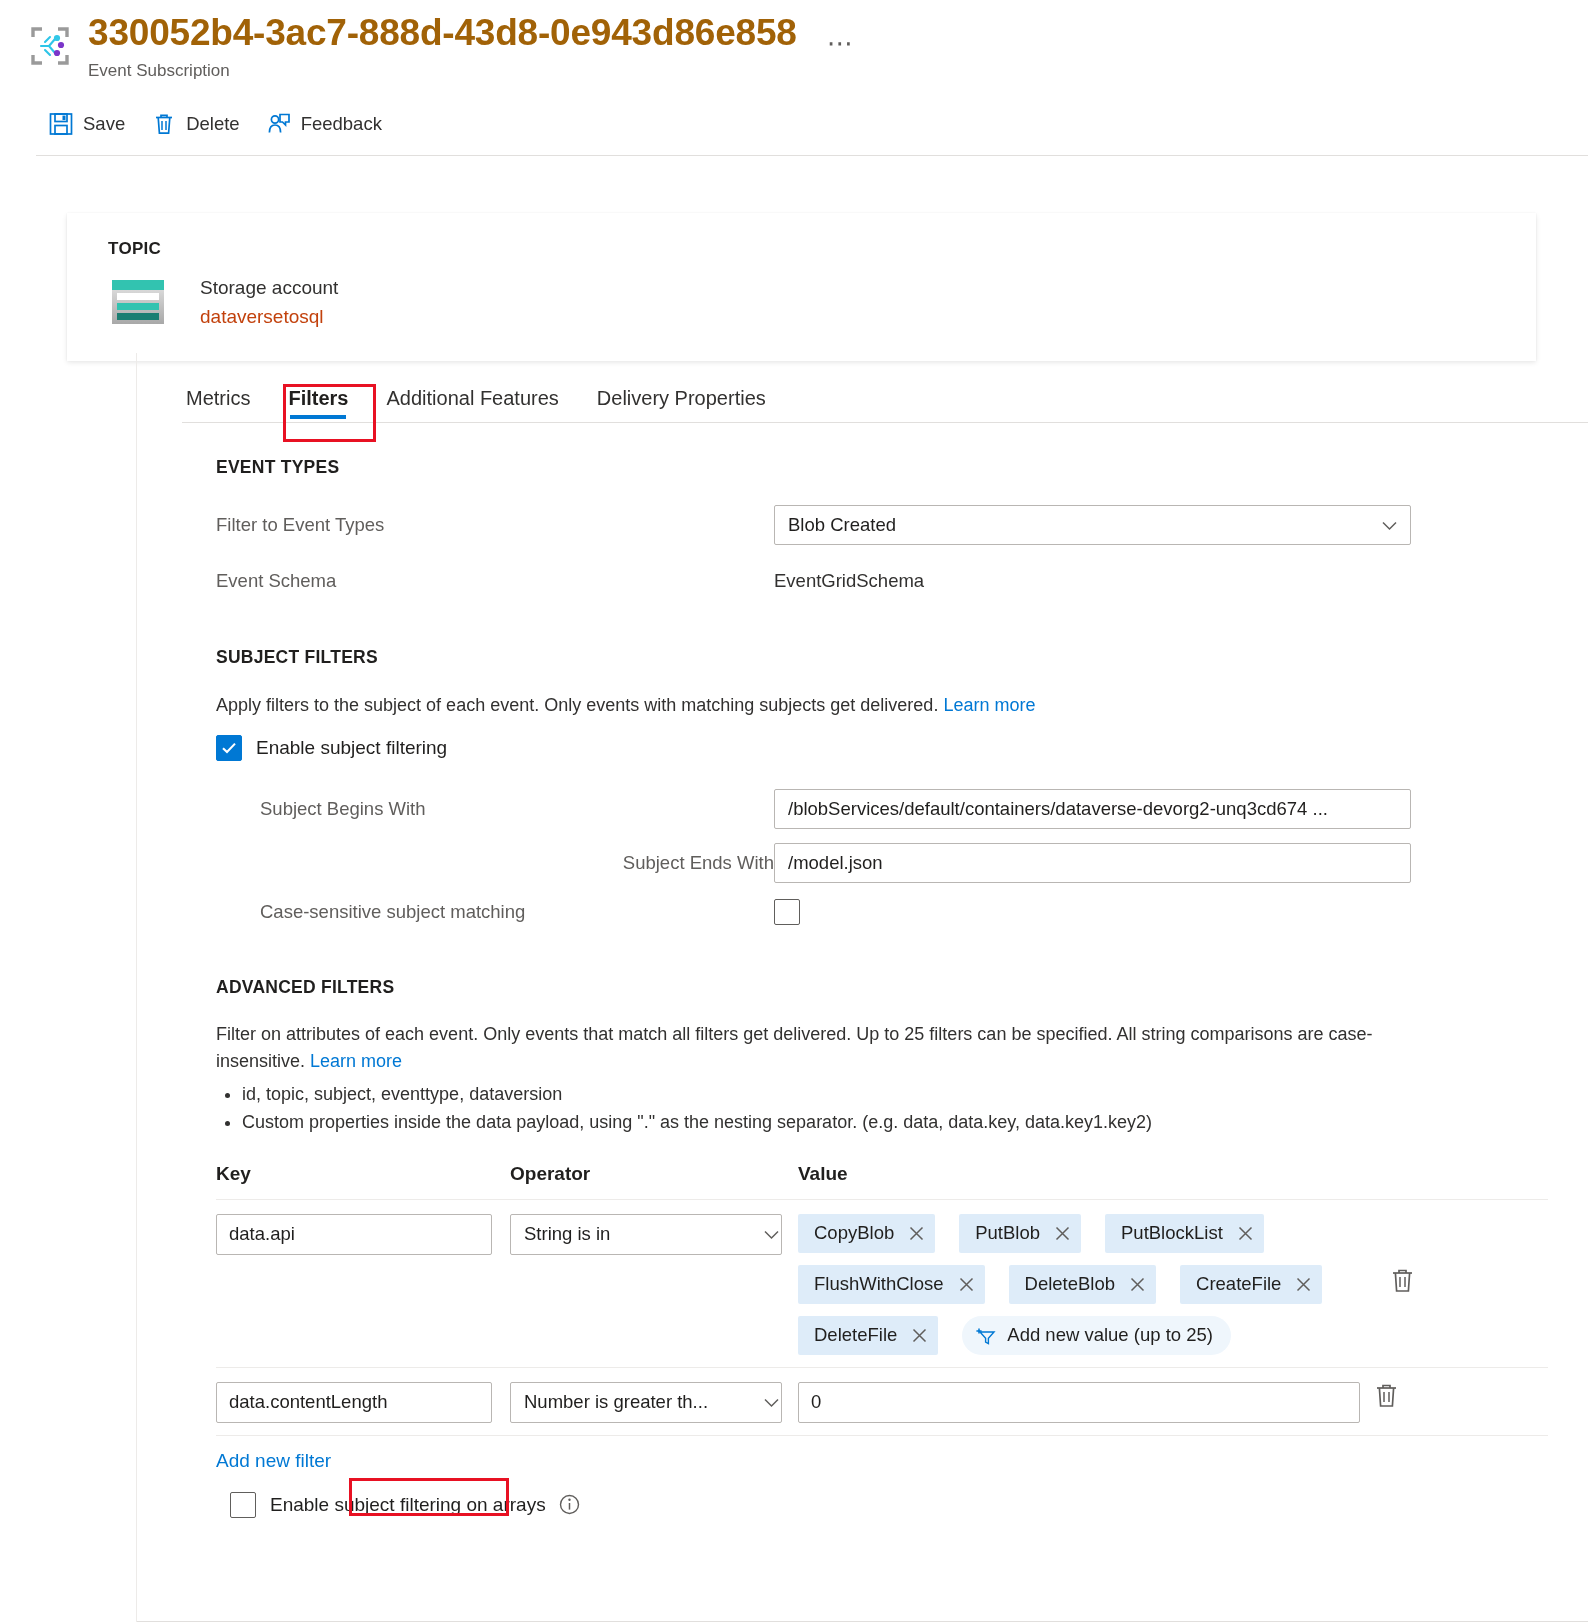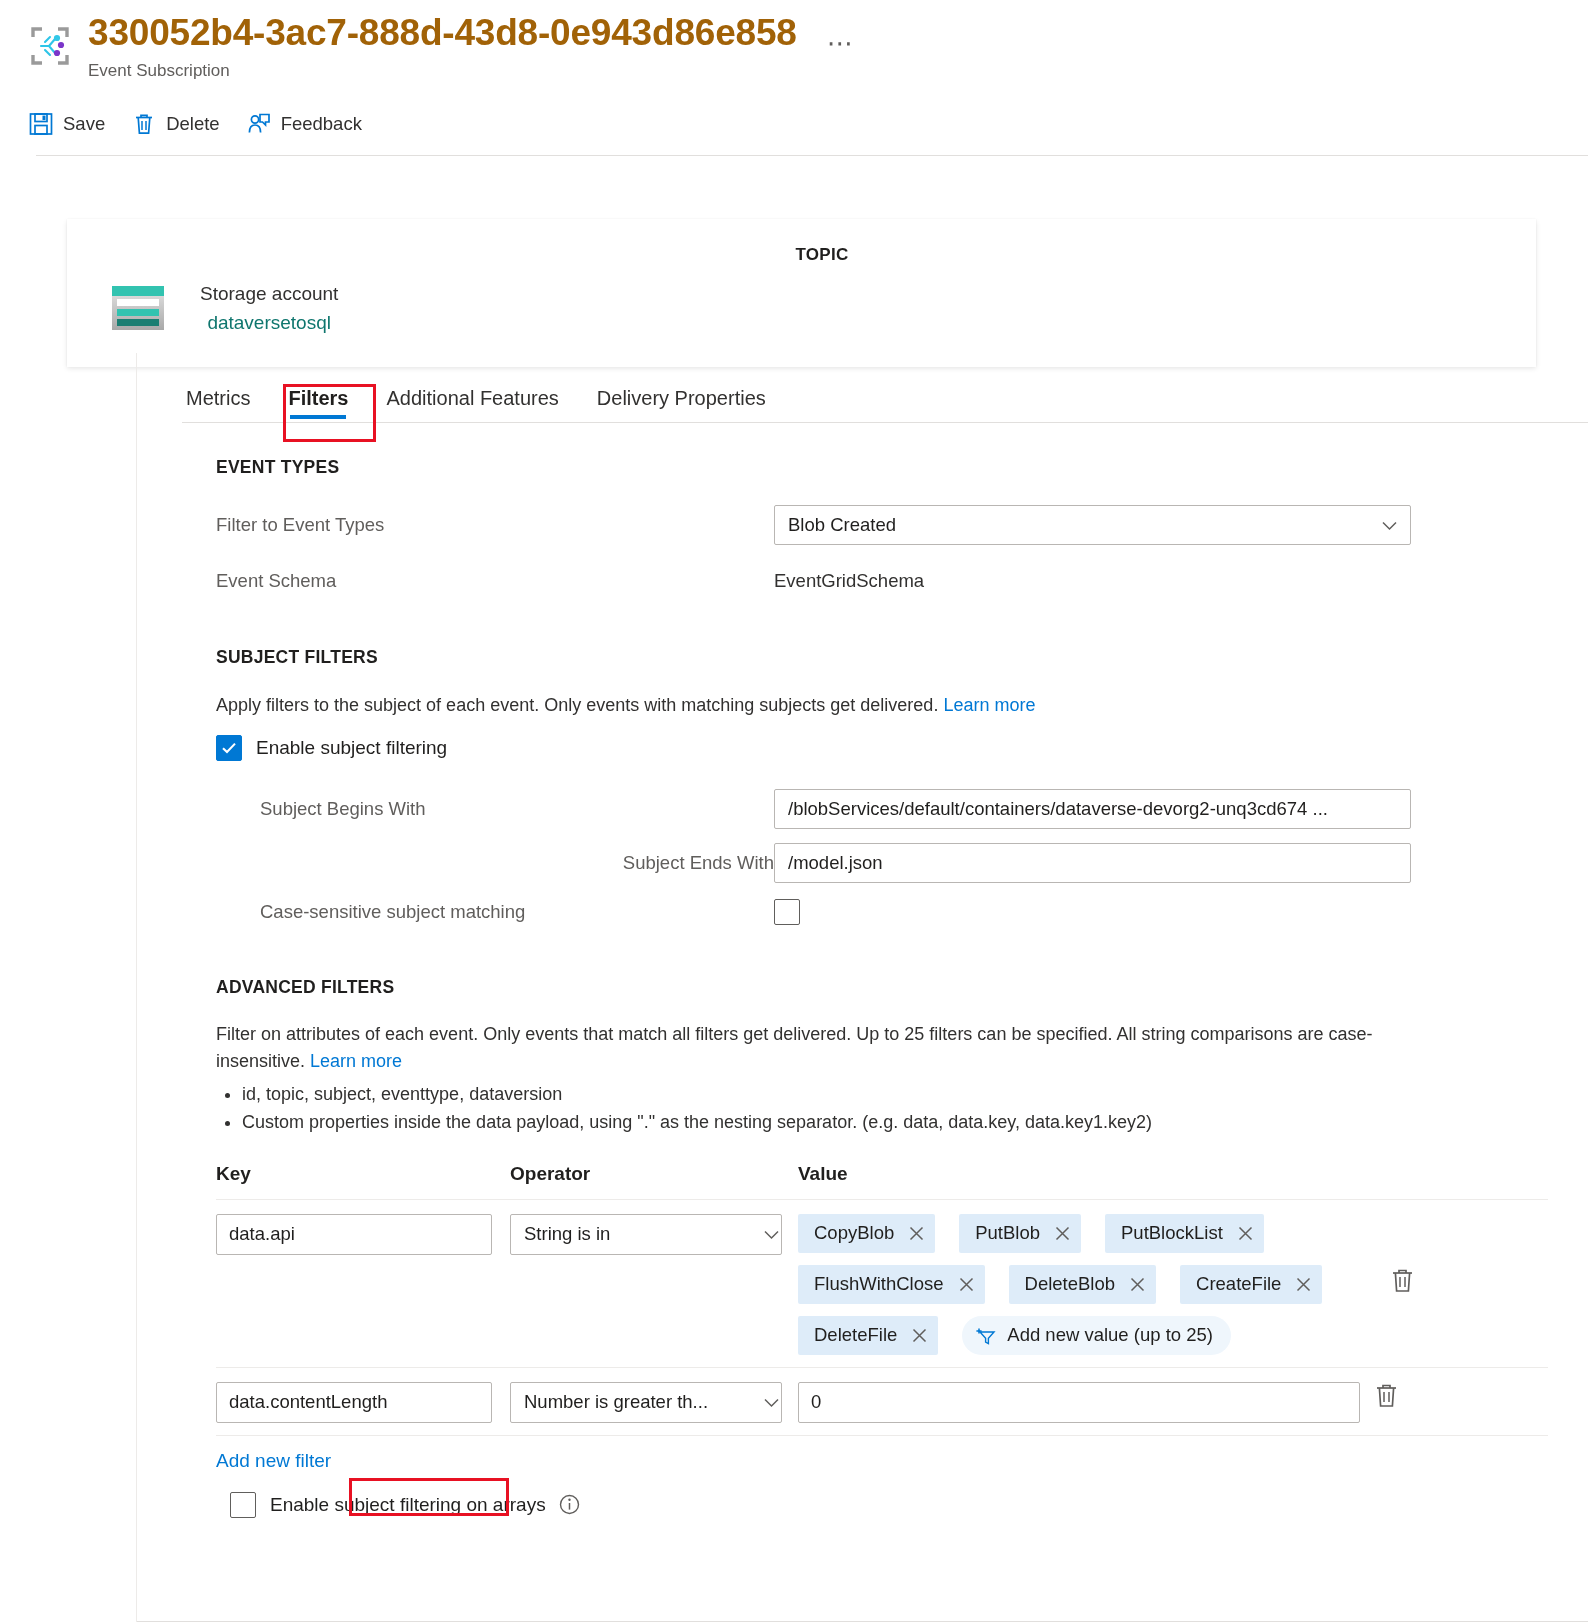--- a/index.html
+++ b/index.html
@@ -39,21 +39,21 @@
     margin-top: 16px;
     letter-spacing: 2px;
     line-height: 1;
     cursor: pointer;
   }
 
   
   .cmdbar {
     display: flex;
     align-items: center;
-    padding-left: 24px;
+    padding-left: 44px;
     margin-top: 24px;
     gap: 10px;
   }
   .cmd-btn {
     display: flex;
     align-items: center;
     gap: 9px;
     padding: 6px 12px 6px 4px;
     cursor: pointer;
     background: transparent;
@@ -70,39 +70,38 @@
     right: 0;
     top: 155px;
     height: 1px;
     background: #e1dfdd;
   }
 
   
   .topic-card {
     position: absolute;
     left: 67px;
-    top: 219px;
+    top: 213px;
     width: 1469px;
     height: 148px;
     background: #ffffff;
     box-shadow: 0 1.6px 5px rgba(0,0,0,0.10), 0 0.3px 1.5px rgba(0,0,0,0.08);
     padding: 26px 0 0 41px;
-    text-align: center;
   }
   .topic-label {
     font-size: 17px;
     font-weight: 700;
     color: #201f1e;
     letter-spacing: 0.3px;
   }
   .topic-body { display: flex; align-items: center; margin-top: 16px; }
   .storage-ico { width: 60px; height: 48px; flex: 0 0 60px; }
   .topic-text { margin-left: 32px; line-height: 1.35; }
   .topic-kind { font-size: 19px; color: #323130; }
-  .topic-link { font-size: 19px; color: #0f766e; cursor: pointer; margin-top: 3px; }
+  .topic-link { font-size: 19px; color: #c2410c; cursor: pointer; margin-top: 3px; }
 
   
   .rail {
     position: absolute;
     left: 136px;
     top: 353px;
     width: 1px;
     height: 1269px;
     background: #edebe9;
   }

